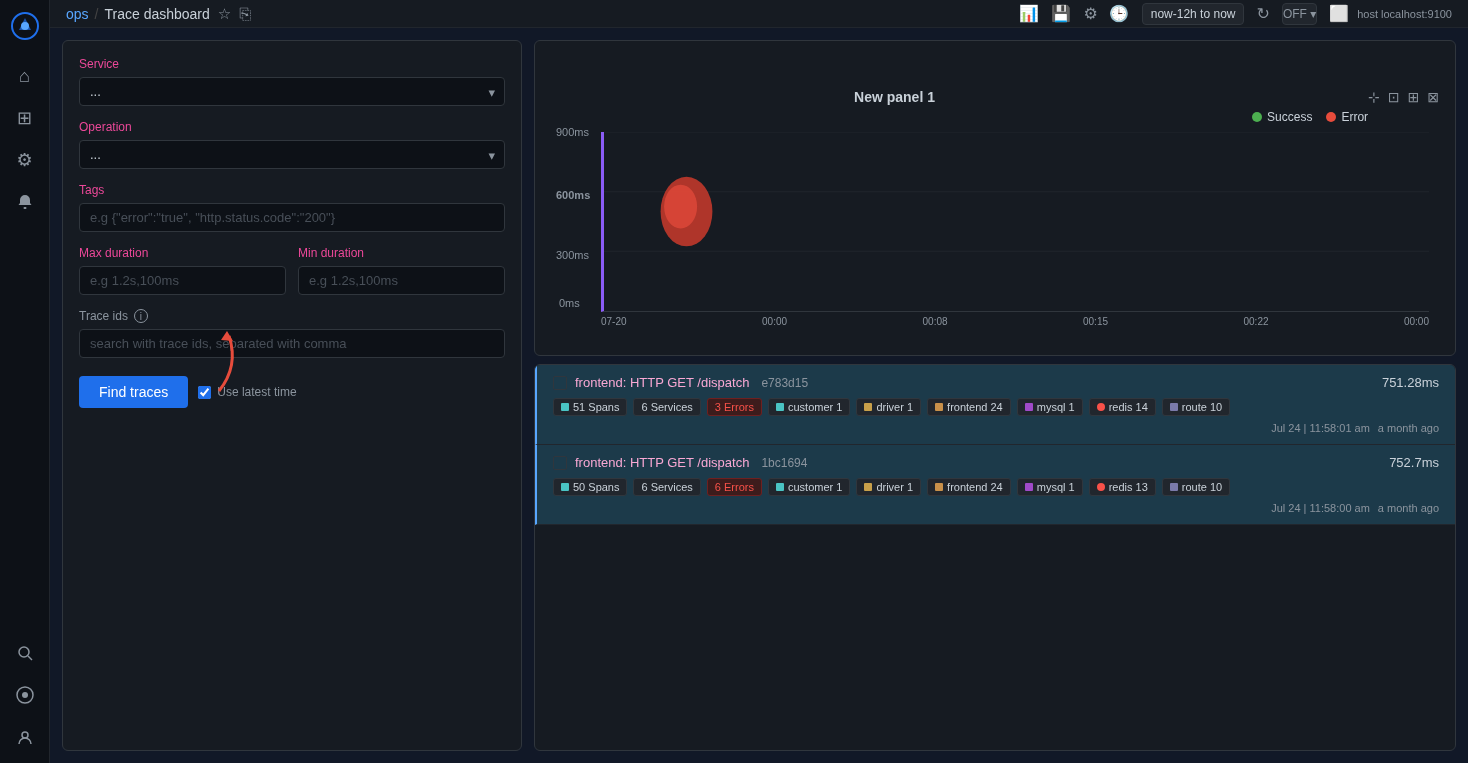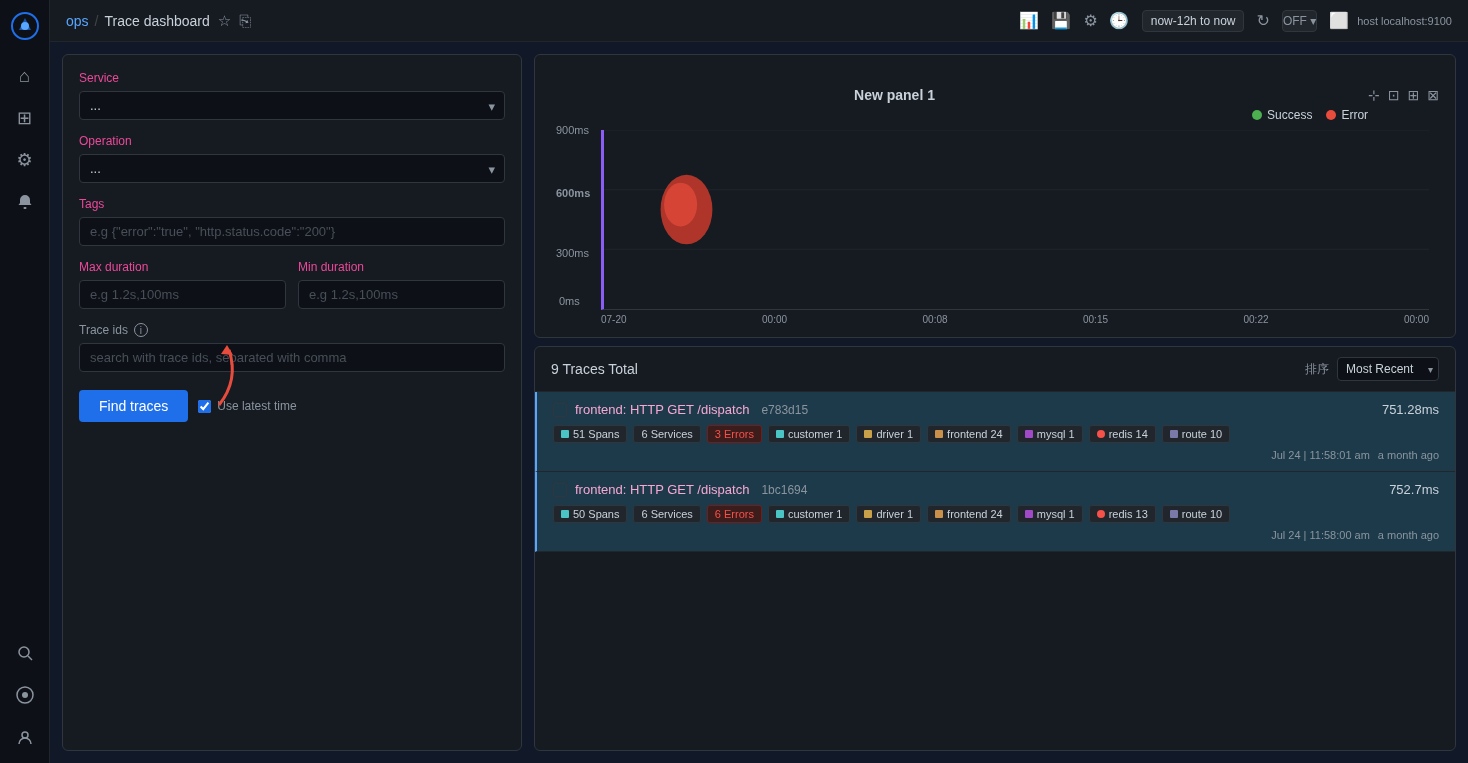--- a/index.html
+++ b/index.html
@@ -50,21 +50,21 @@
     
     .main {
       flex: 1;
       display: flex;
       flex-direction: column;
       overflow: hidden;
     }
 
     
     .topbar {
-      height: 42px;
+      height: 28px;
       background: #161b22;
       border-bottom: 1px solid #21262d;
       display: flex;
       align-items: center;
       padding: 0 16px;
       gap: 8px;
       flex-shrink: 0;
     }
     .topbar-breadcrumb {
       display: flex;
@@ -242,21 +242,21 @@
       display: flex;
       flex-direction: column;
       gap: 0;
       overflow: hidden;
     }
 
     .chart-panel {
       background: #161b22;
       border: 1px solid #30363d;
       border-radius: 6px;
-      padding: 12px 16px;
+      padding: 28px 16px;
       margin-bottom: 8px;
       flex-shrink: 0;
     }
     .chart-header {
       display: flex;
       align-items: center;
       justify-content: space-between;
       margin-bottom: 8px;
     }
     .chart-title {
@@ -627,31 +627,20 @@
             <span>00:00</span>
             <span>00:08</span>
             <span>00:15</span>
             <span>00:22</span>
             <span>00:00</span>
           </div>
         </div>
       </div>
 
       <div class="results-panel">
-        <div class="results-header">
-          <span class="results-count">9 Traces Total</span>
-          <div class="sort-row">
-            <span class="sort-label">排序</span>
-            <div class="sort-select-wrap">
-              <select class="sort-select">
-                <option>Most Recent</option>
-              </select>
-            </div>
-          </div>
-        </div>
 
         <div class="trace-item highlighted">
           <div class="trace-item-header">
             <div class="trace-item-left">
               <div class="trace-checkbox"></div>
               <span class="trace-name">frontend: HTTP GET /dispatch</span>
               <span class="trace-id">e783d15</span>
             </div>
             <span class="trace-duration">751.28ms</span>
           </div>

